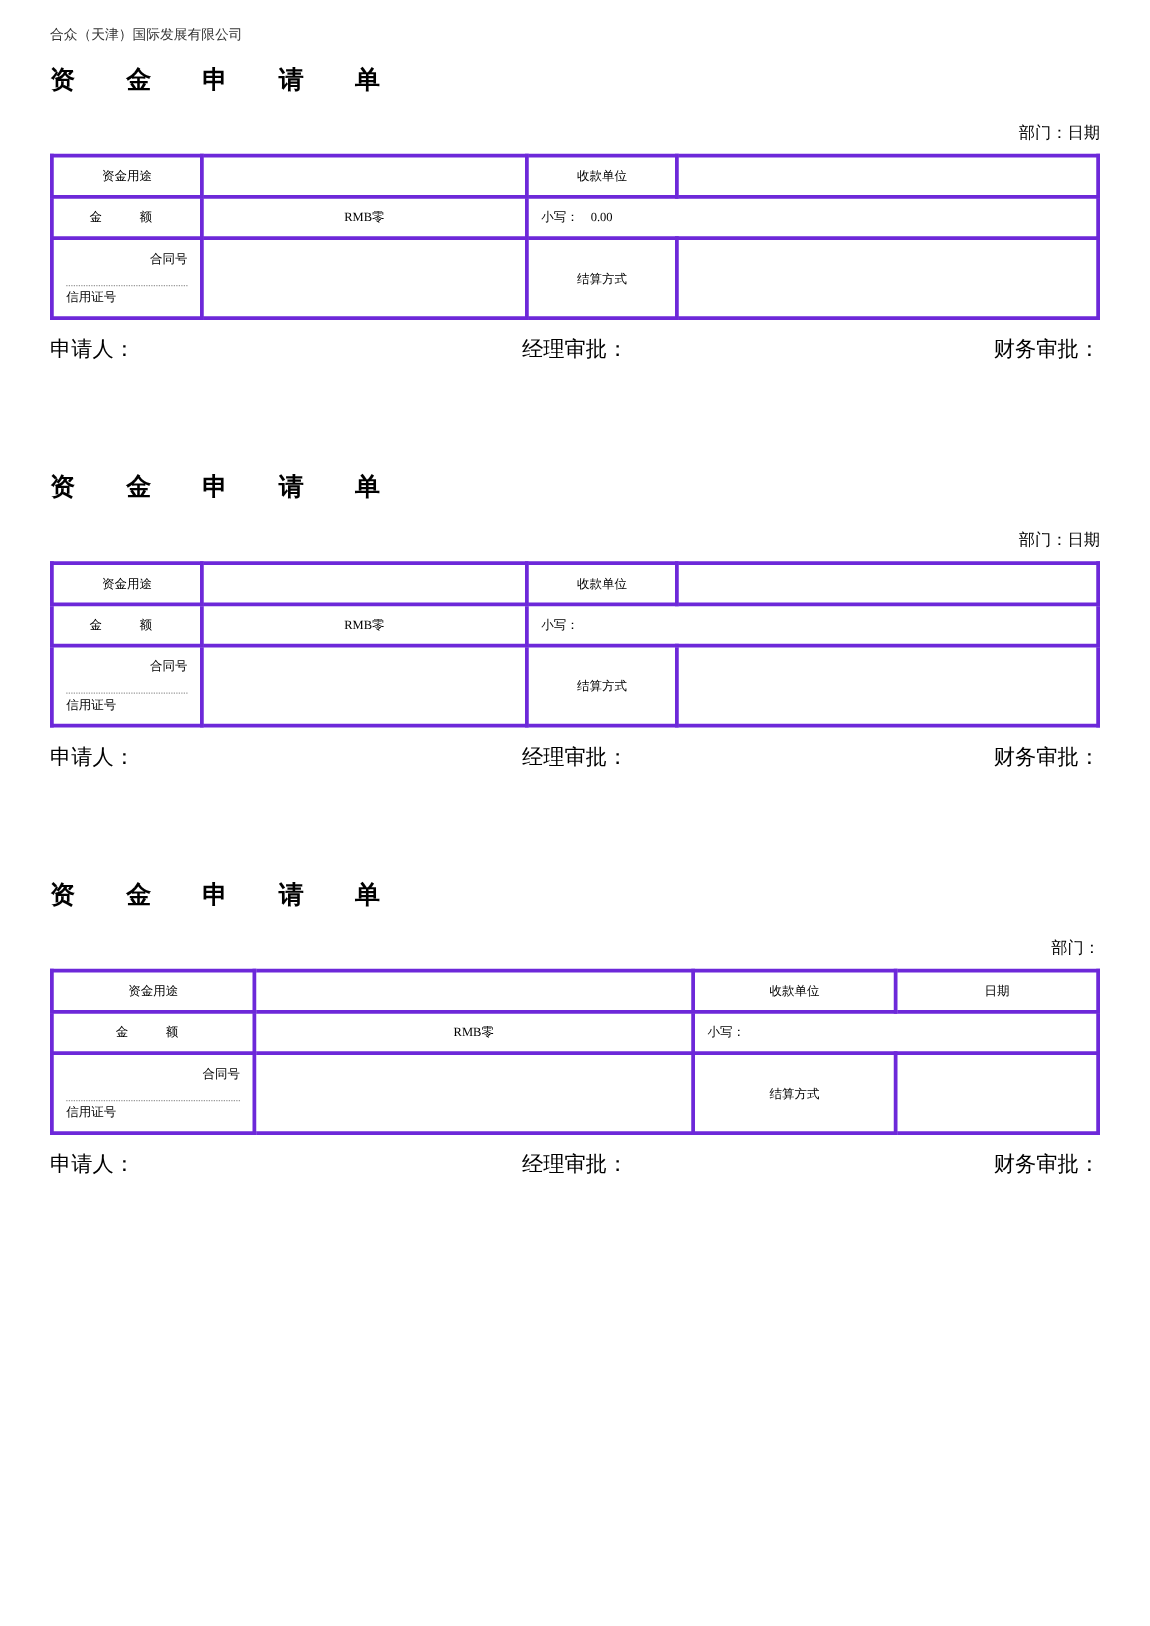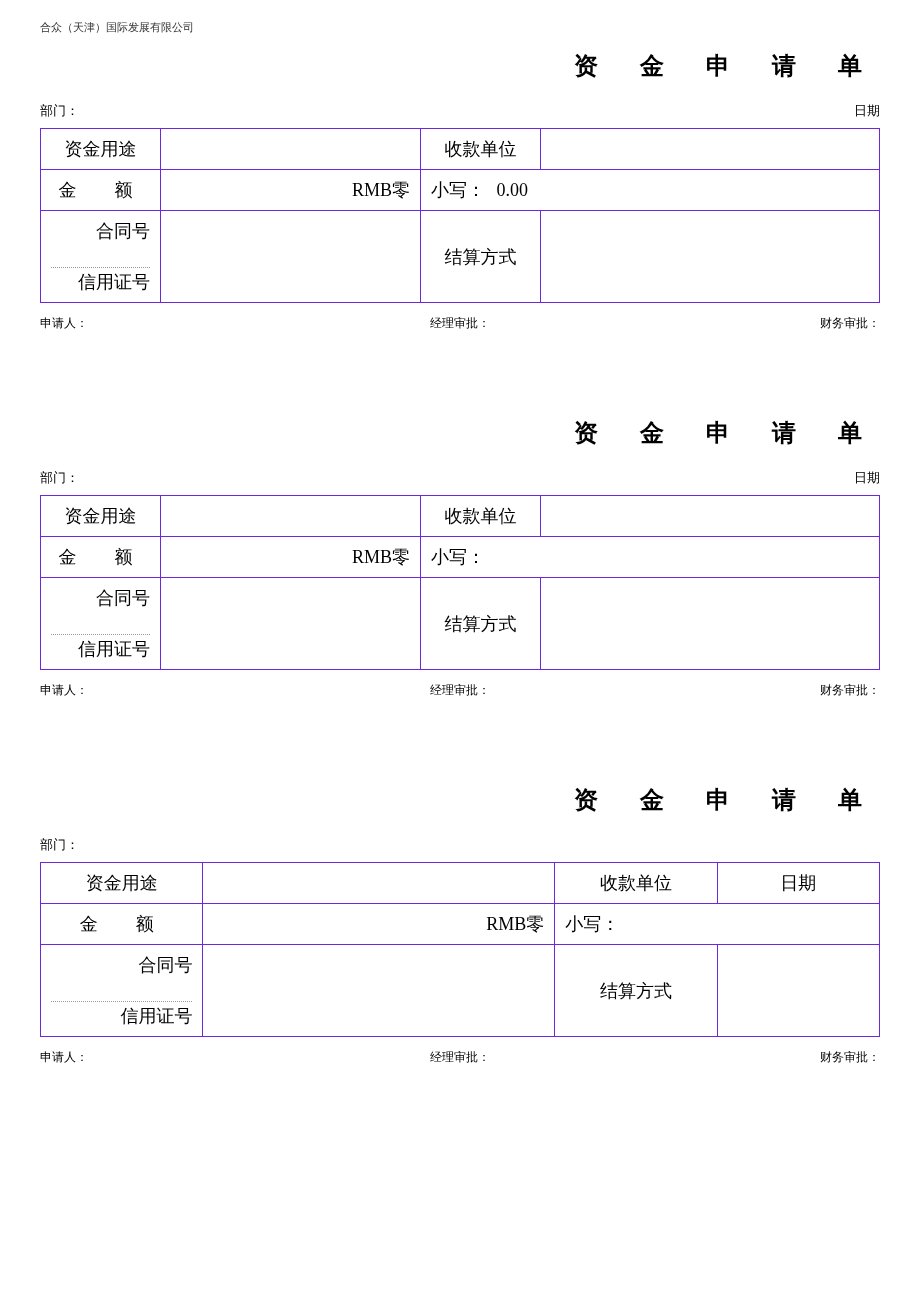--- a/index.html
+++ b/index.html
@@ -18,78 +18,79 @@
     }
     .company-name {
       font-size: 11px;
       color: #333;
       margin-bottom: 10px;
     }
     .form-section {
       margin-bottom: 40px;
     }
     .form-title {
-      text-align: right;
-      font-size: 24px;
+      text-align: left;
+      font-size: 20px;
       font-weight: bold;
       letter-spacing: 18px;
       margin: 15px 0 20px 0;
     }
     .form-header {
       display: flex;
-      justify-content: space-between;
+      justify-content: flex-end;
       margin-bottom: 8px;
       font-size: 13px;
+      margin-left: 24px;
     }
     .form-table {
       width: 100%;
       border-collapse: collapse;
       margin-bottom: 12px;
     }
     .form-table td {
-      border: 1px solid #6d28d9;
+      border: 3px solid #6d28d9;
       padding: 8px 10px;
-      font-size: 18px;
+      font-size: 10px;
       vertical-align: middle;
     }
     .form-table .label-cell {
       text-align: center;
       width: 120px;
     }
     .form-table .rmb-cell {
-      text-align: right;
+      text-align: center;
     }
     .jine-label {
       letter-spacing: 10px;
       padding-left: 20px;
       font-family: Liberation Serif, serif;
     }
     .contract-cell {
       position: relative;
       font-size: 12px;
       padding: 4px 8px;
       width: 120px;
     }
     .contract-num {
       display: block;
       margin-bottom: 2px;
       text-align: right;
     }
     .credit-num {
       display: block;
-      text-align: right;
+      text-align: left;
       border-top: 1px dotted #999;
       padding-top: 2px;
-      margin-top: 24px;
+      margin-top: 14px;
     }
     .form-footer {
       display: flex;
       justify-content: space-between;
       margin-top: 8px;
-      font-size: 12px;
+      font-size: 17px;
       gap: 23px;
     }
     .footer-item {
       flex: 1;
     }
     .xiaoxie-value {
       margin-left: 7px;
     }
     .section-divider {
       height: 30px;

